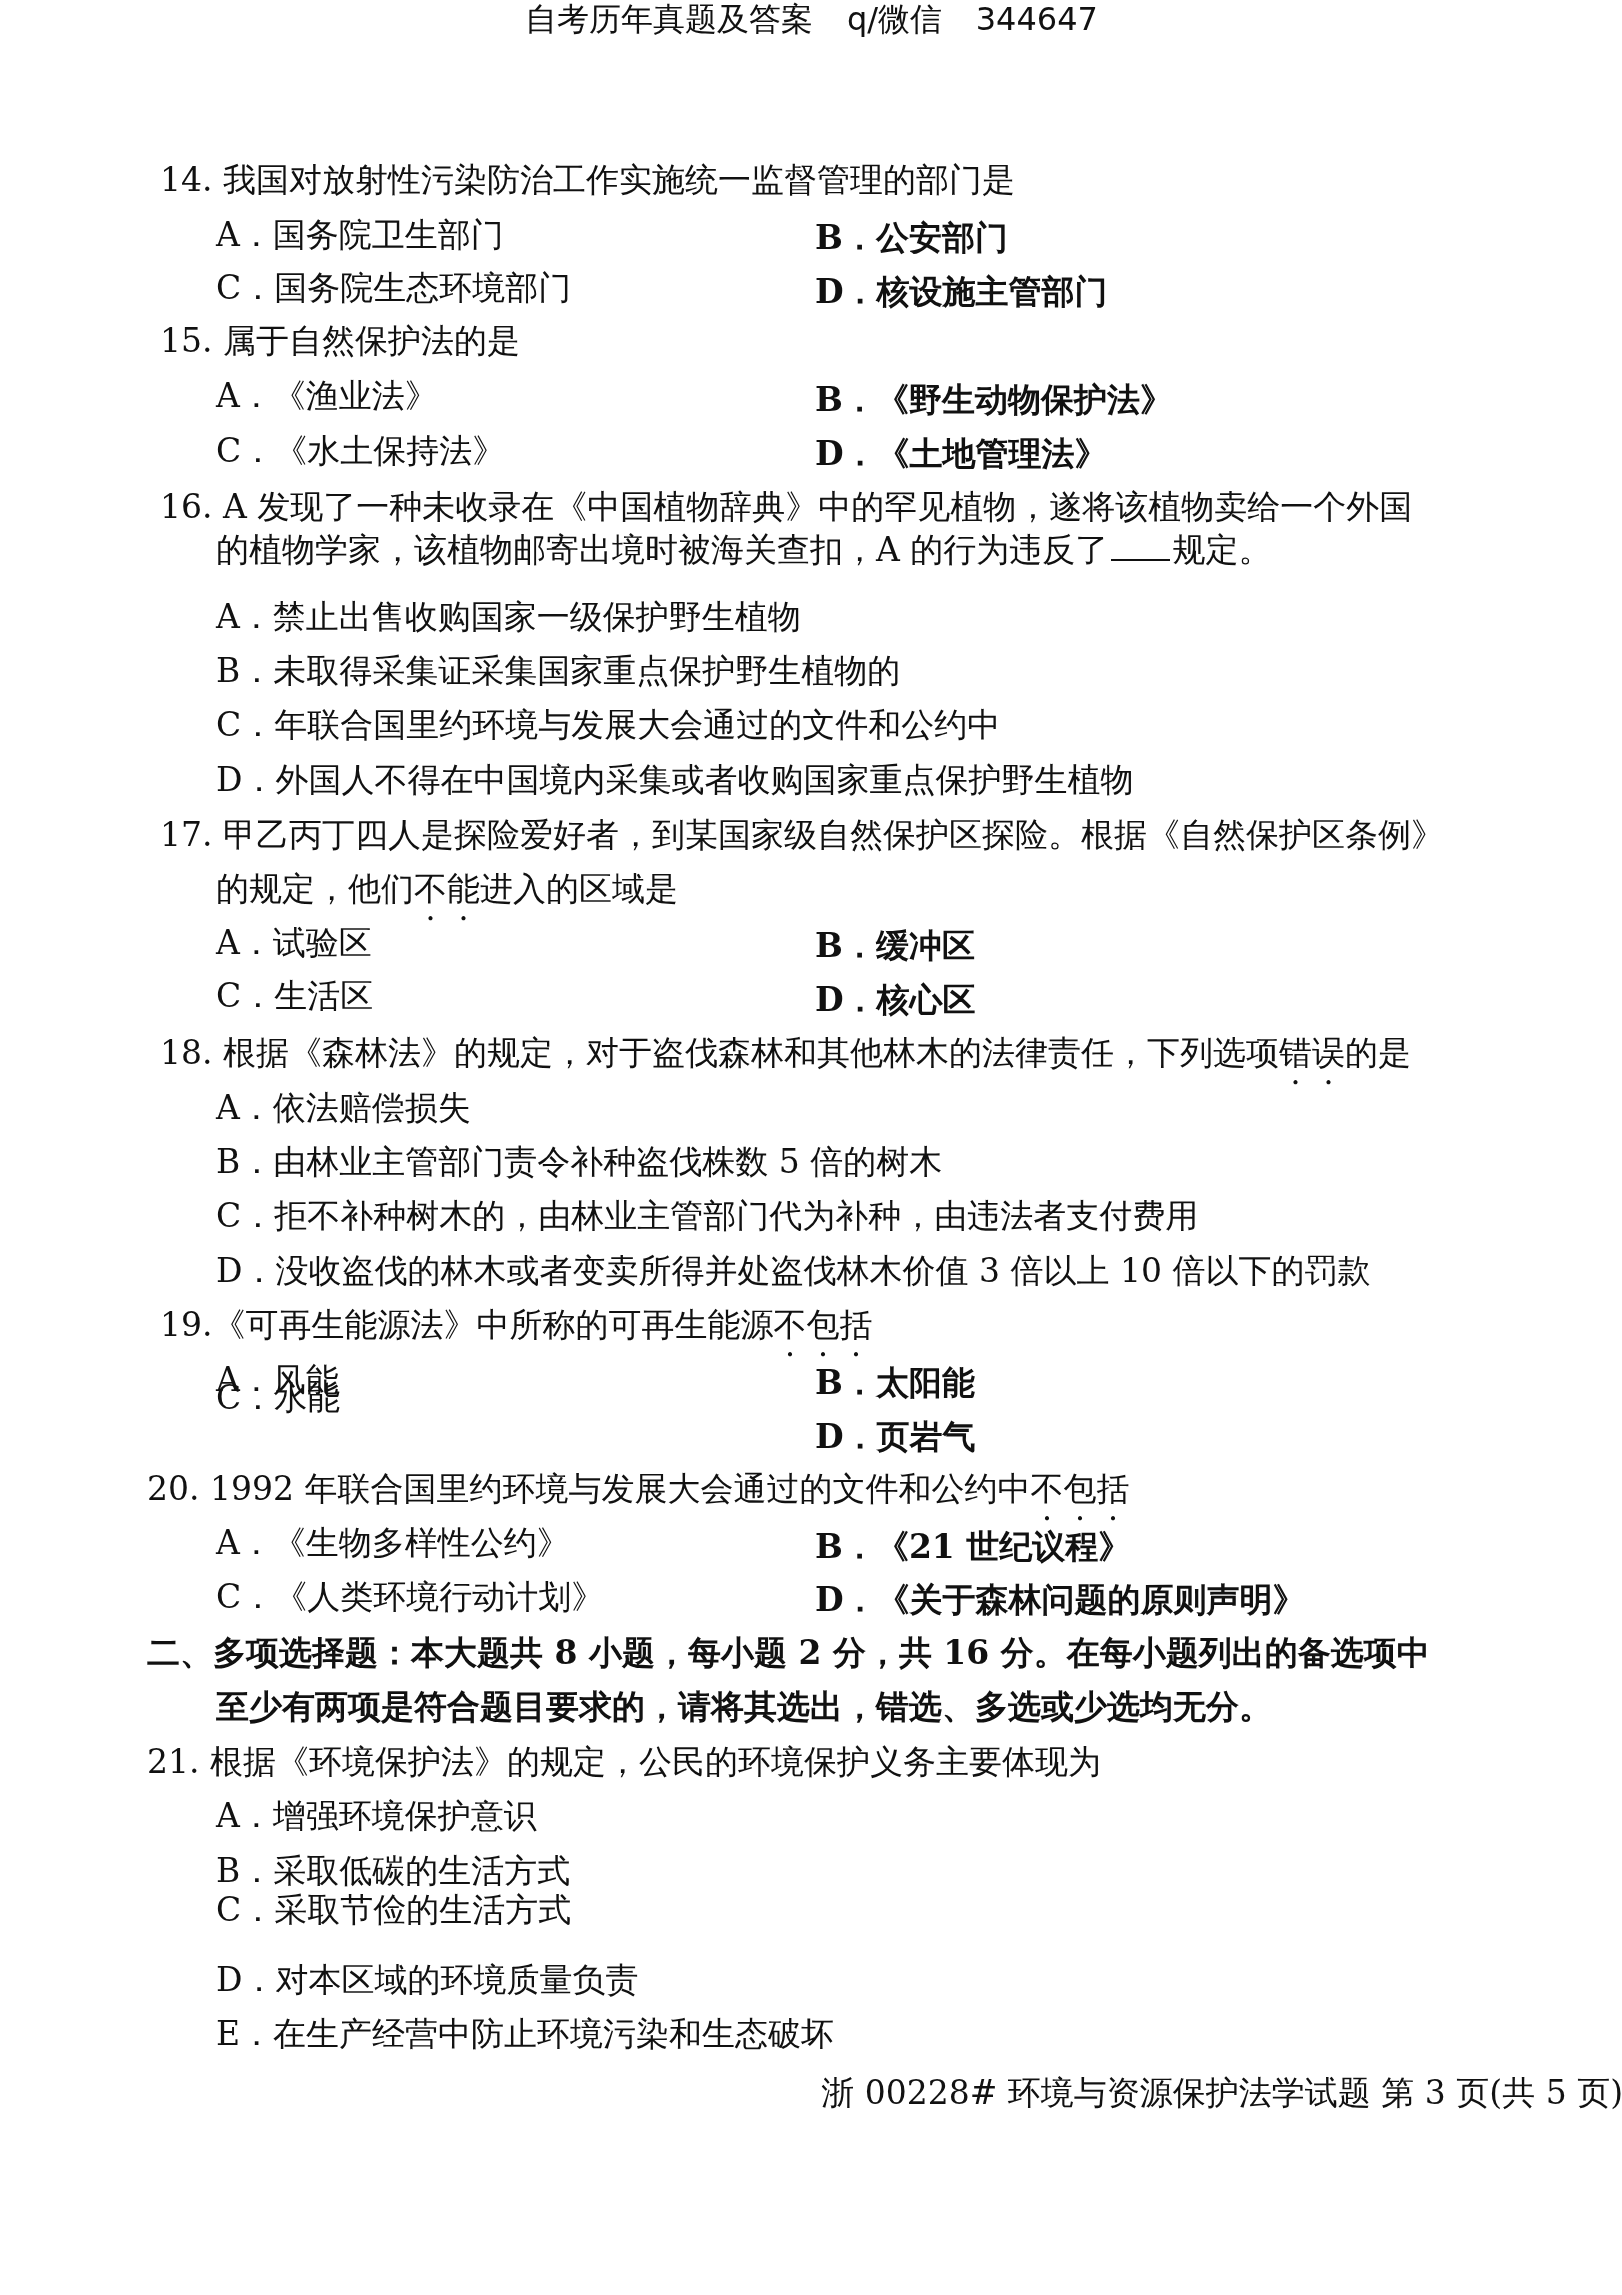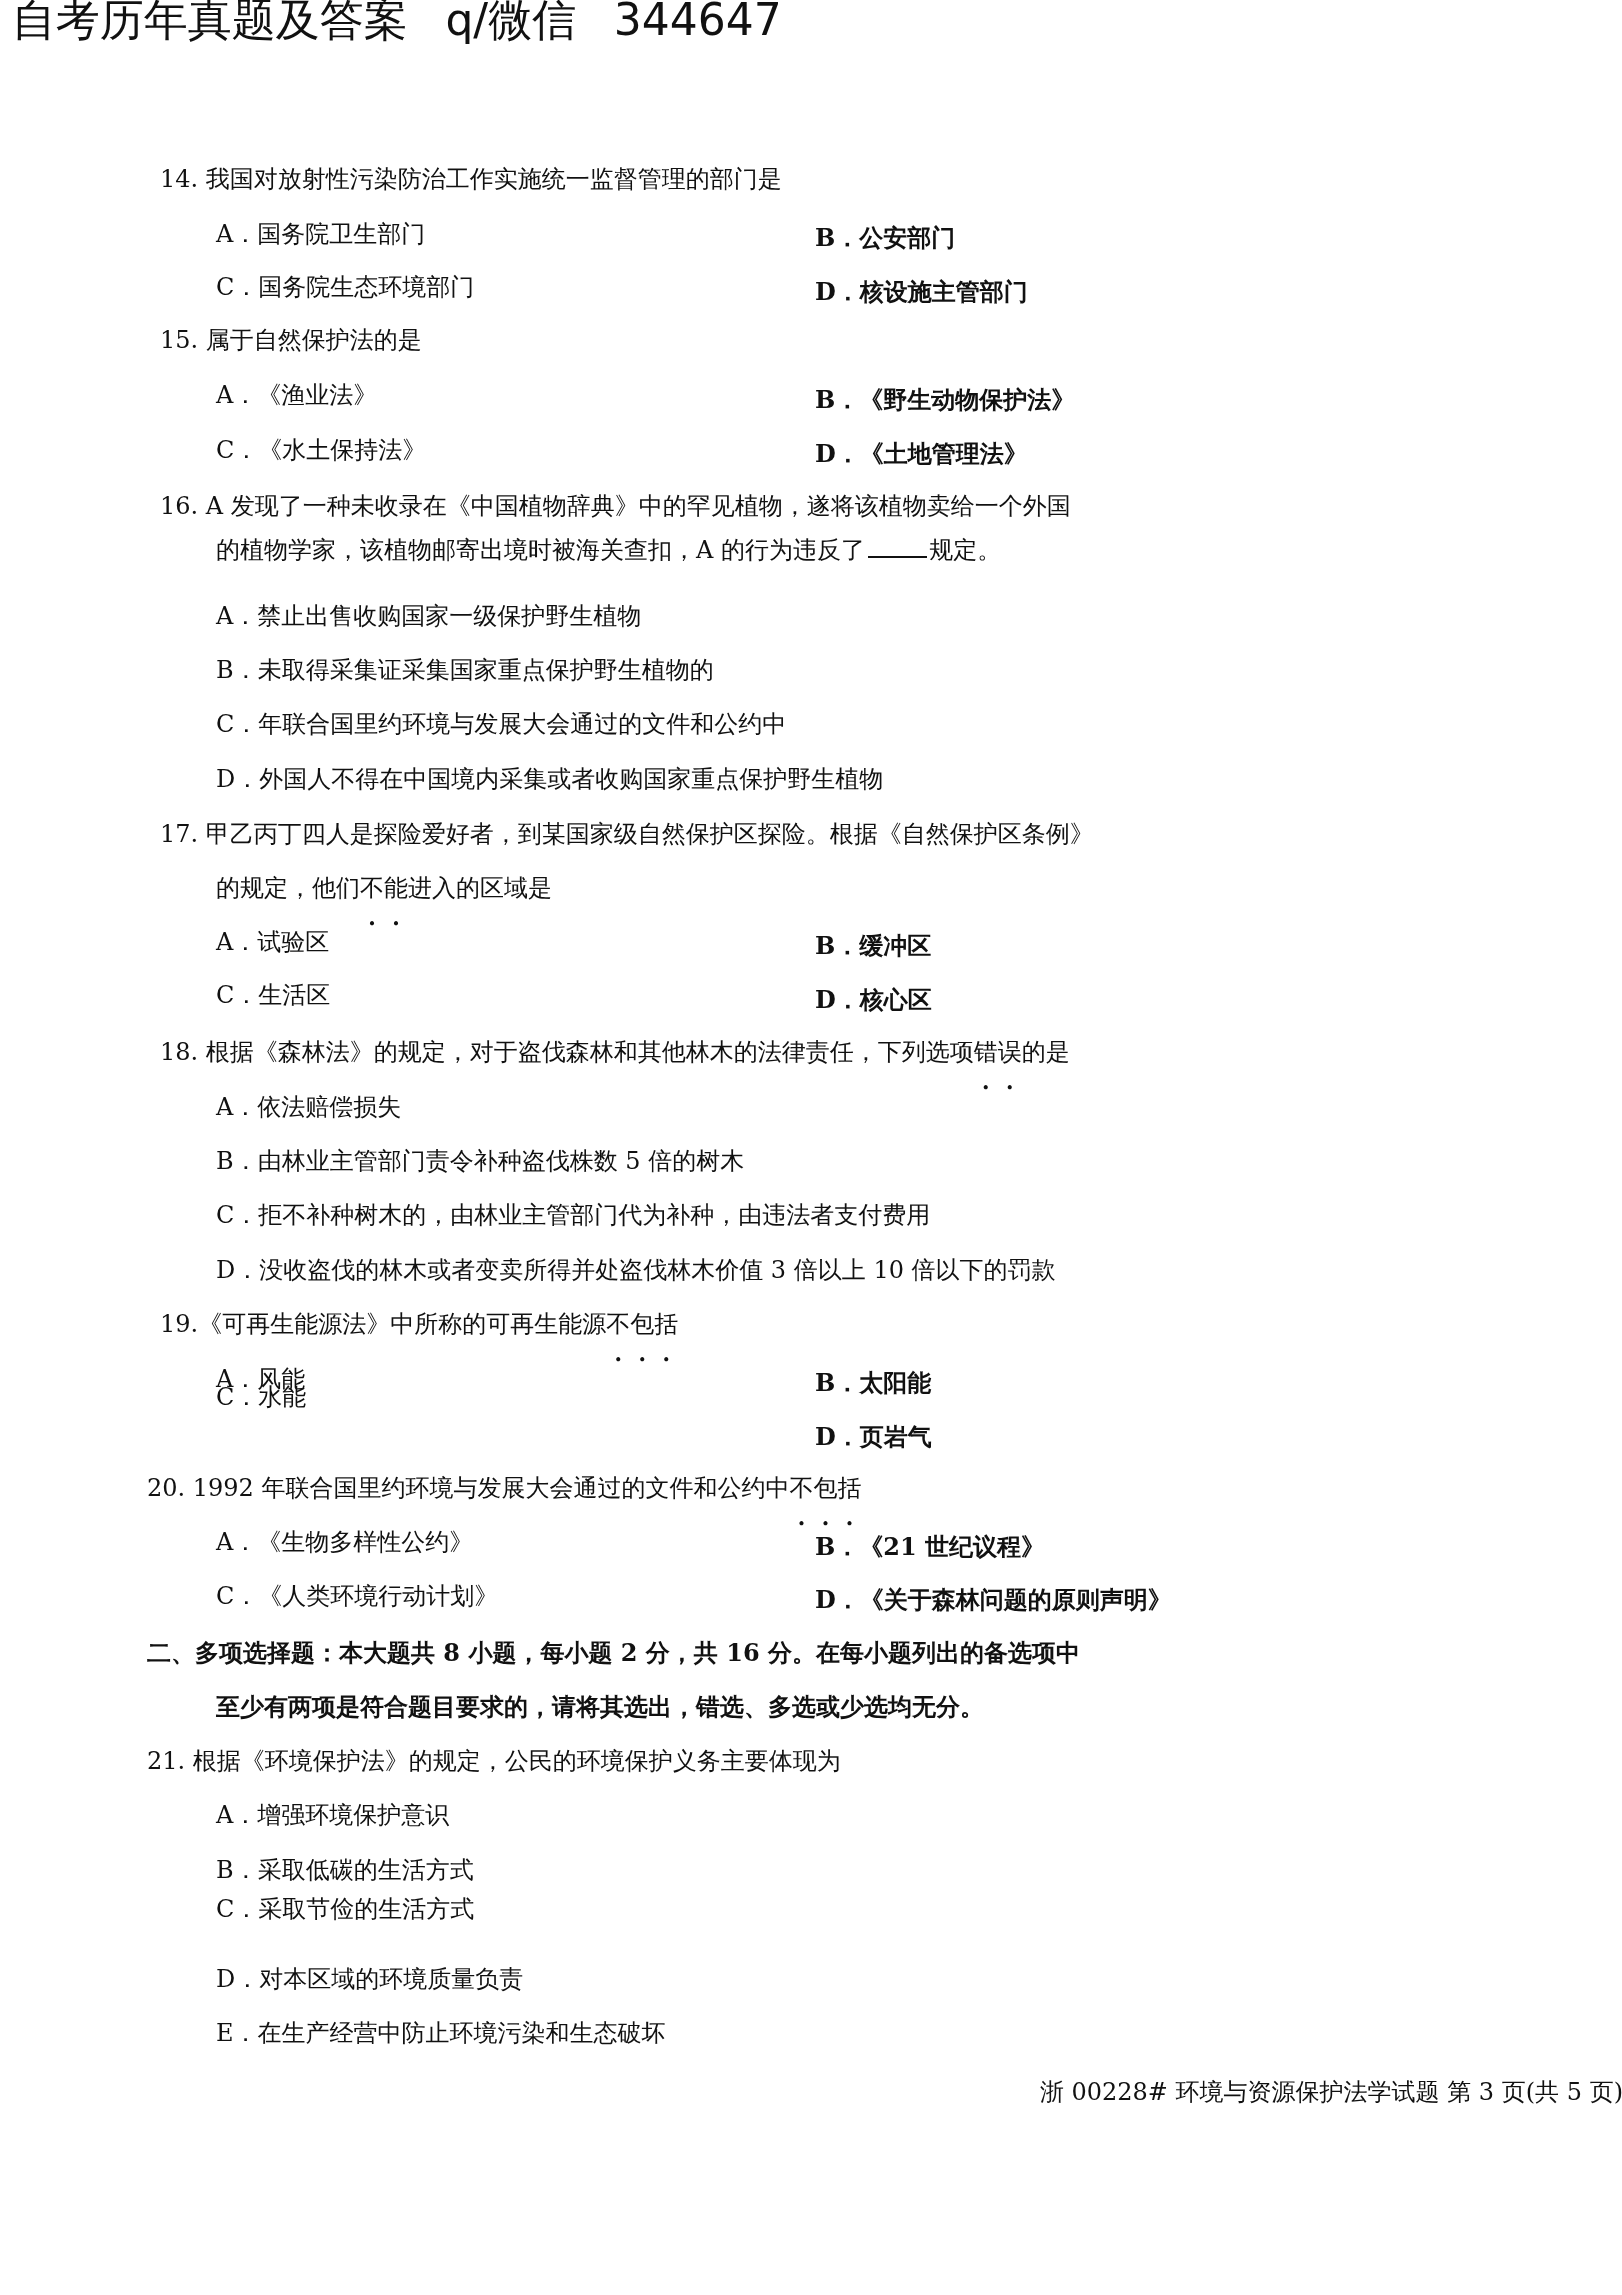--- a/index.html
+++ b/index.html
@@ -1,19 +1,19 @@
 <!DOCTYPE html>
 <html style="font-size:10.5px"><head>
 <meta charset="utf-8">
 <style>
   html, body { margin:0; padding:0; background:#ffffff; }
   body { width:1623px; height:2295px; position:relative; overflow:hidden;
          font-family:"DejaVu Serif", "Liberation Serif", serif; color:#111; }
-  .line { position:absolute; font-size:24px; line-height:39px; white-space:nowrap; }
-  .hdr { font-family:"DejaVu Sans","Liberation Sans",sans-serif; font-size:44px; left:0; width:1623px; text-align:left; top:0; }
+  .line { position:absolute; font-size:33px; line-height:39px; white-space:nowrap; }
+  .hdr { font-family:"DejaVu Sans","Liberation Sans",sans-serif; font-size:32px; left:0; width:1623px; text-align:center; top:0; }
   .hdr span { margin:0 11.8px; }
   .opt-l { left:216px; }
   .opt-r { left:815px;font-weight:bold; }
   .stem { left:160px; }
   .cont { left:216px; }
   .sec { left:147px; font-weight:bold; }
   .sec2 { left:216px; font-weight:bold; }
   .footer { left:0; width:1623px; text-align:right; }
   .dot { position:relative; }
   .dot::after { content:"\2022"; position:absolute; left:50%; transform:translateX(-50%); top:31px; font-size:14.4px; }

